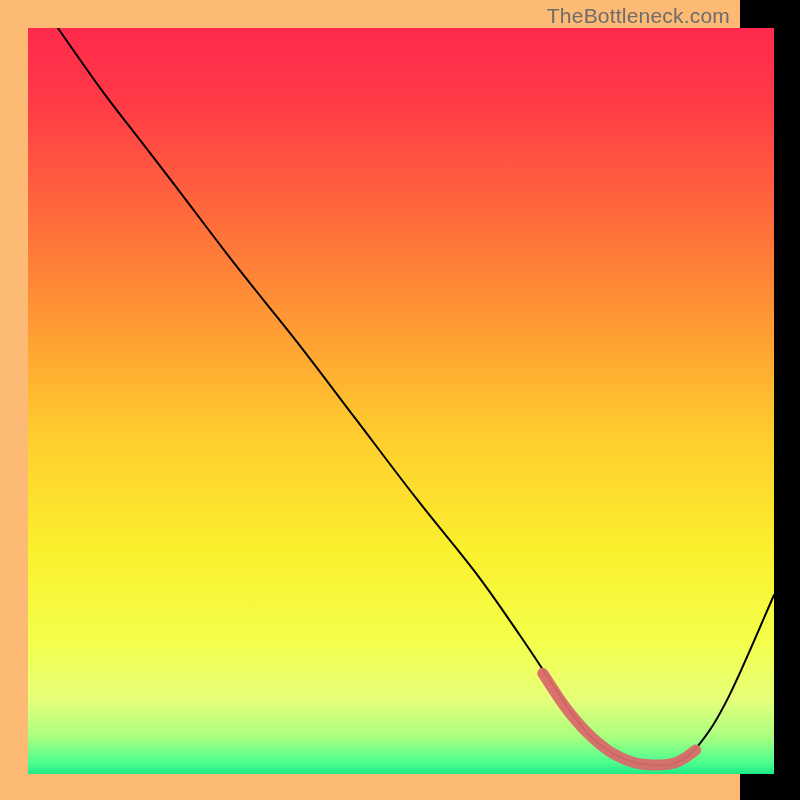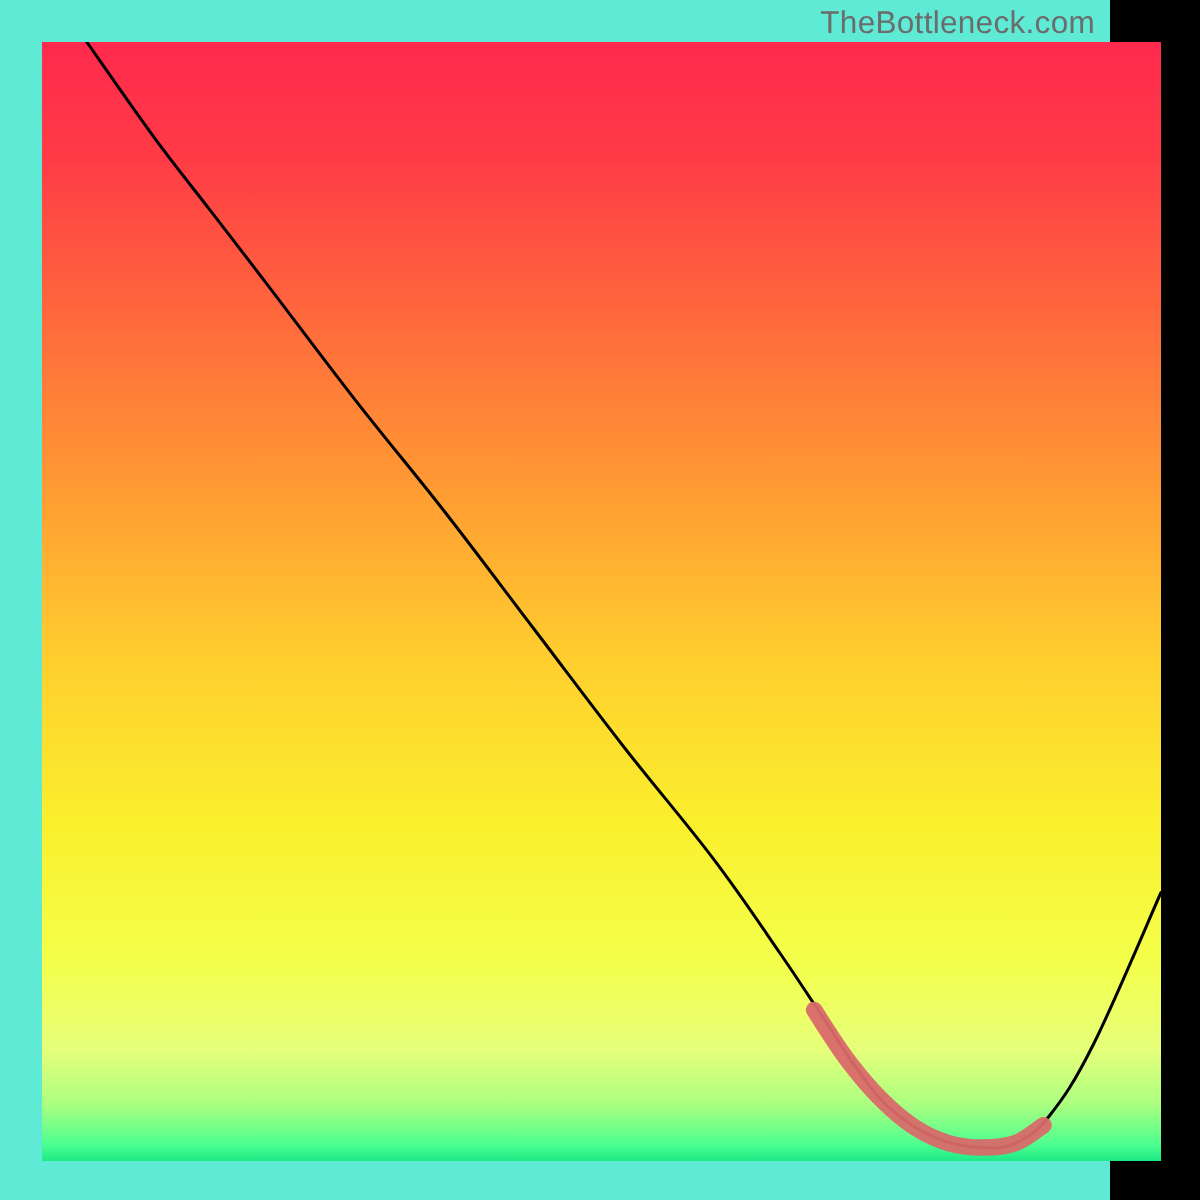--- a/index.html
+++ b/index.html
@@ -8,21 +8,21 @@
     width: 800px;
     height: 800px;
     background: #000;
     font-family: Arial, Helvetica, sans-serif;
     overflow: hidden;
   }
   .stage {
     position: relative;
     width: 740px;
     height: 800px;
-    background: #5eead4;
+    background: #fdba74;
   }
   .watermark {
     position: absolute;
     top: 4px;
     right: 10px;
     color: #6c6c6c;
     font-size: 21px;
     font-weight: 500;
     letter-spacing: 0.2px;
     user-select: none;

